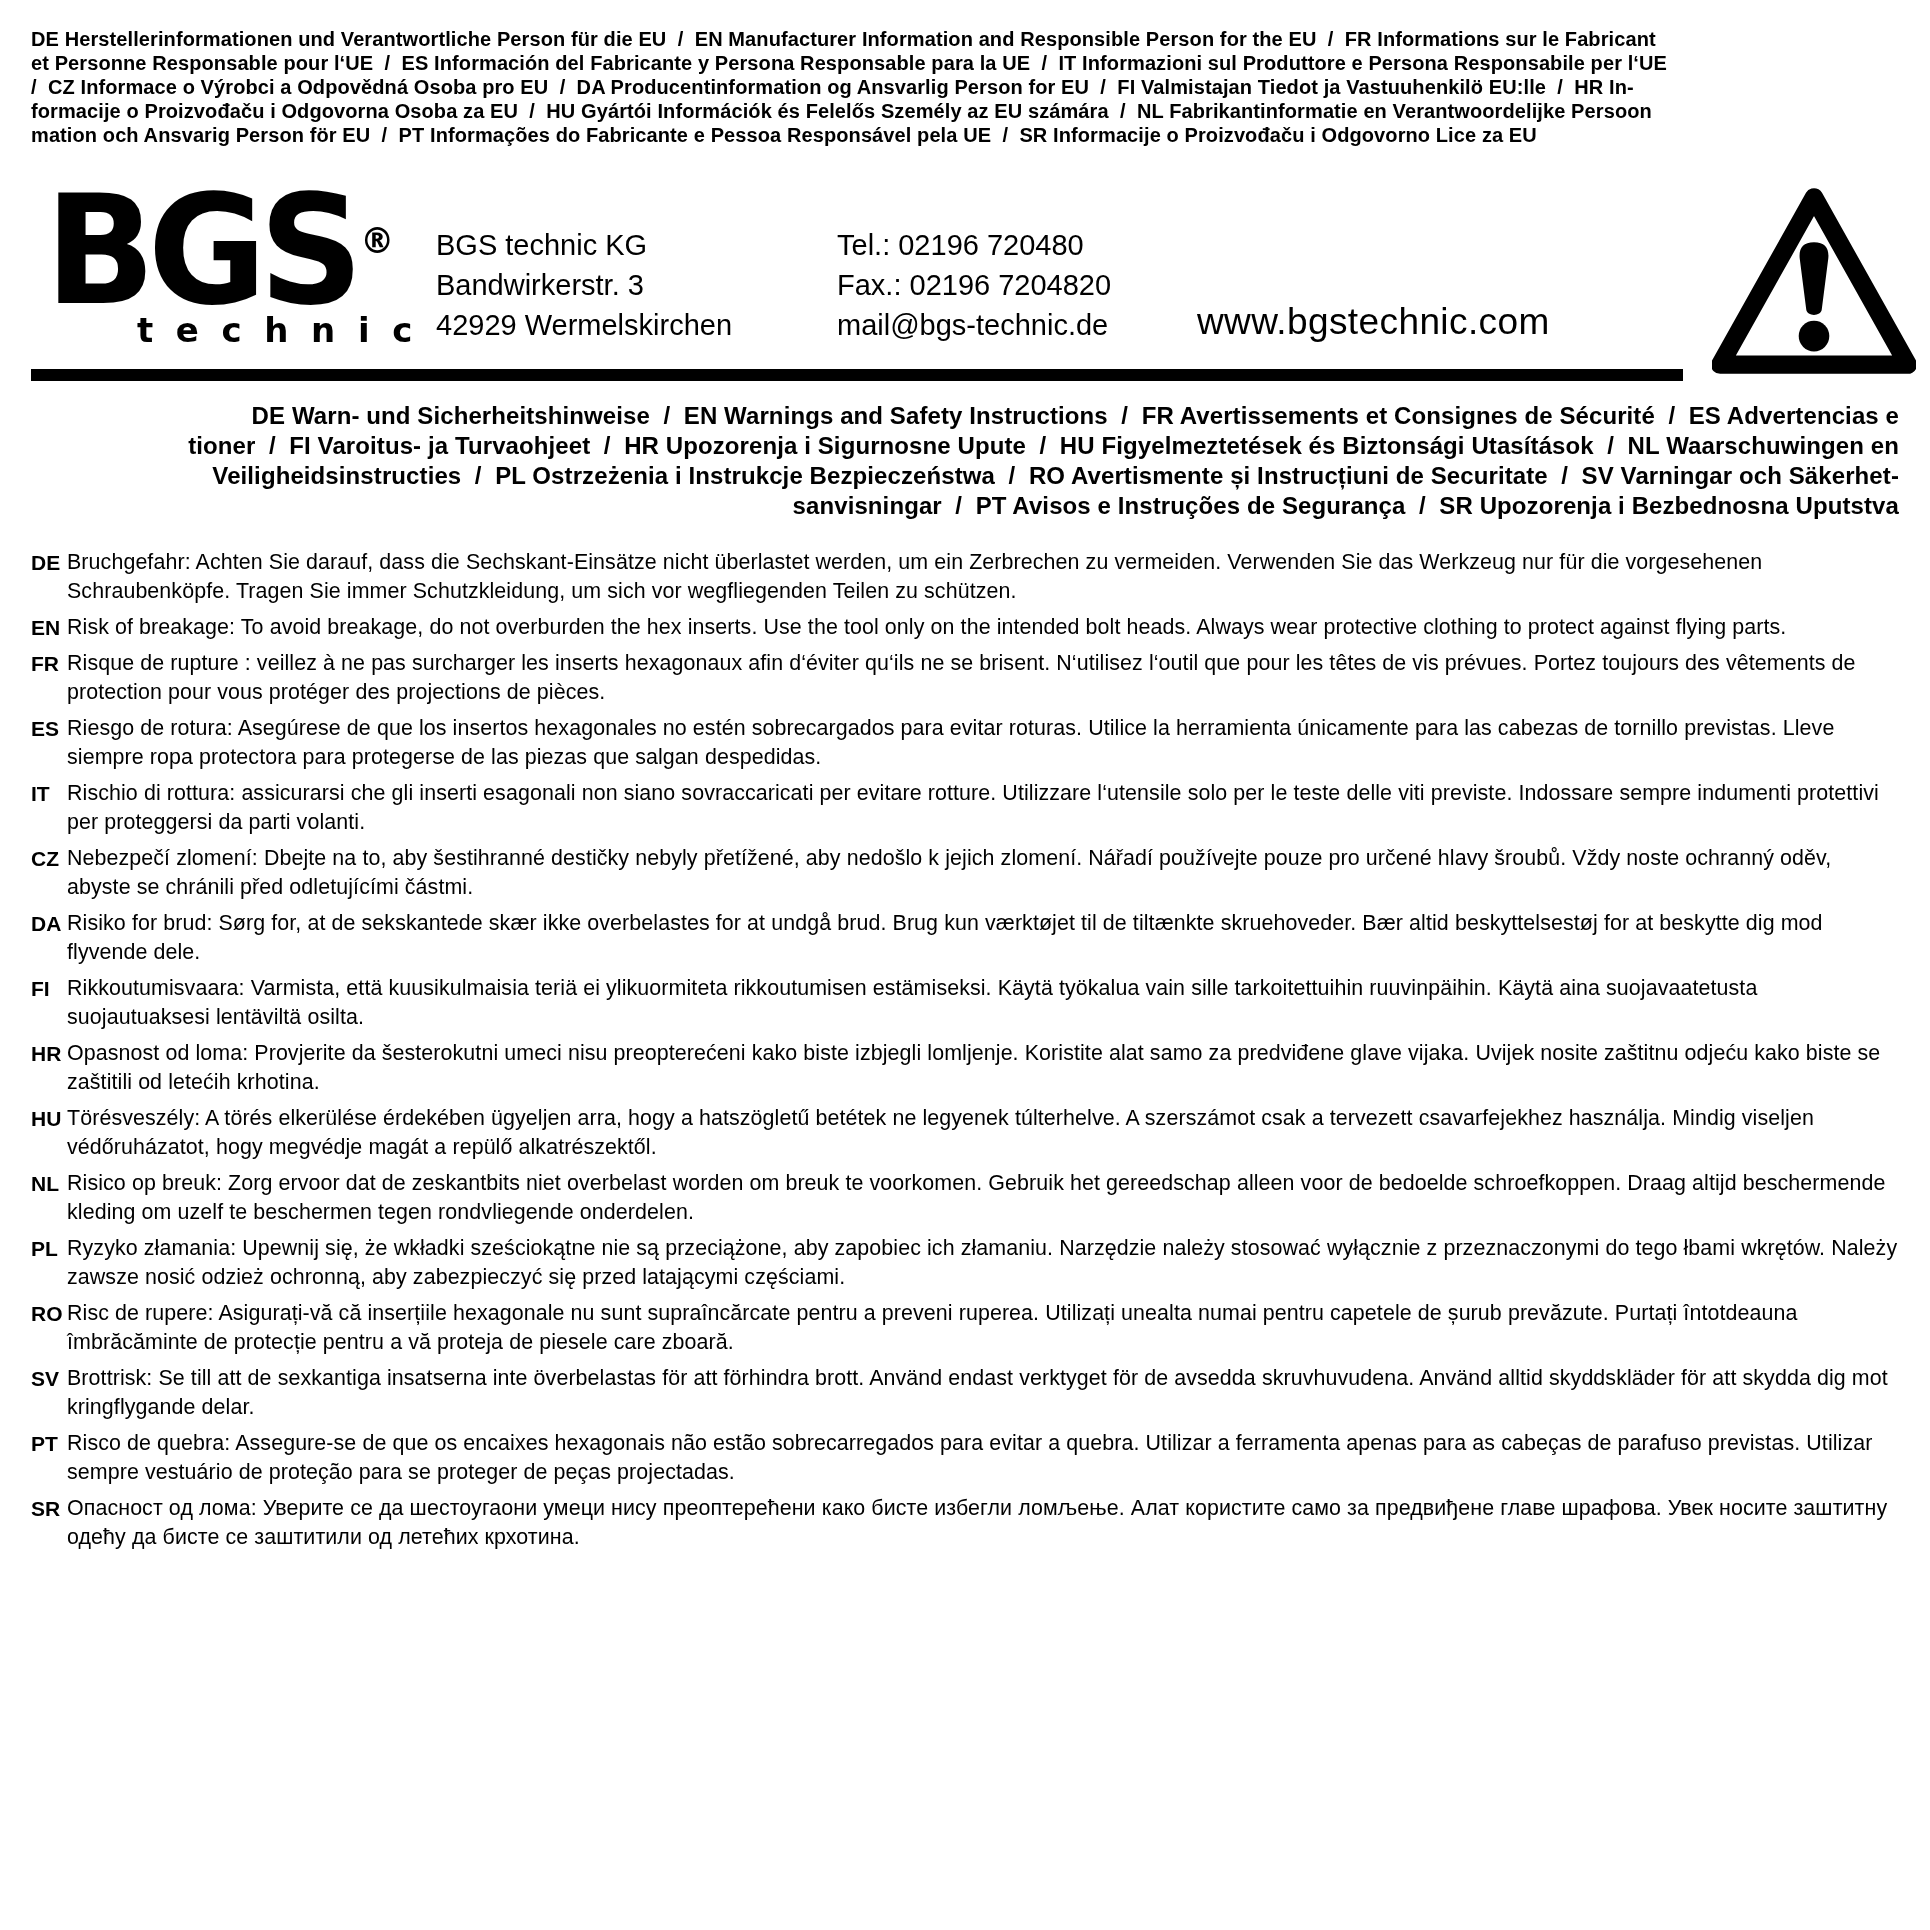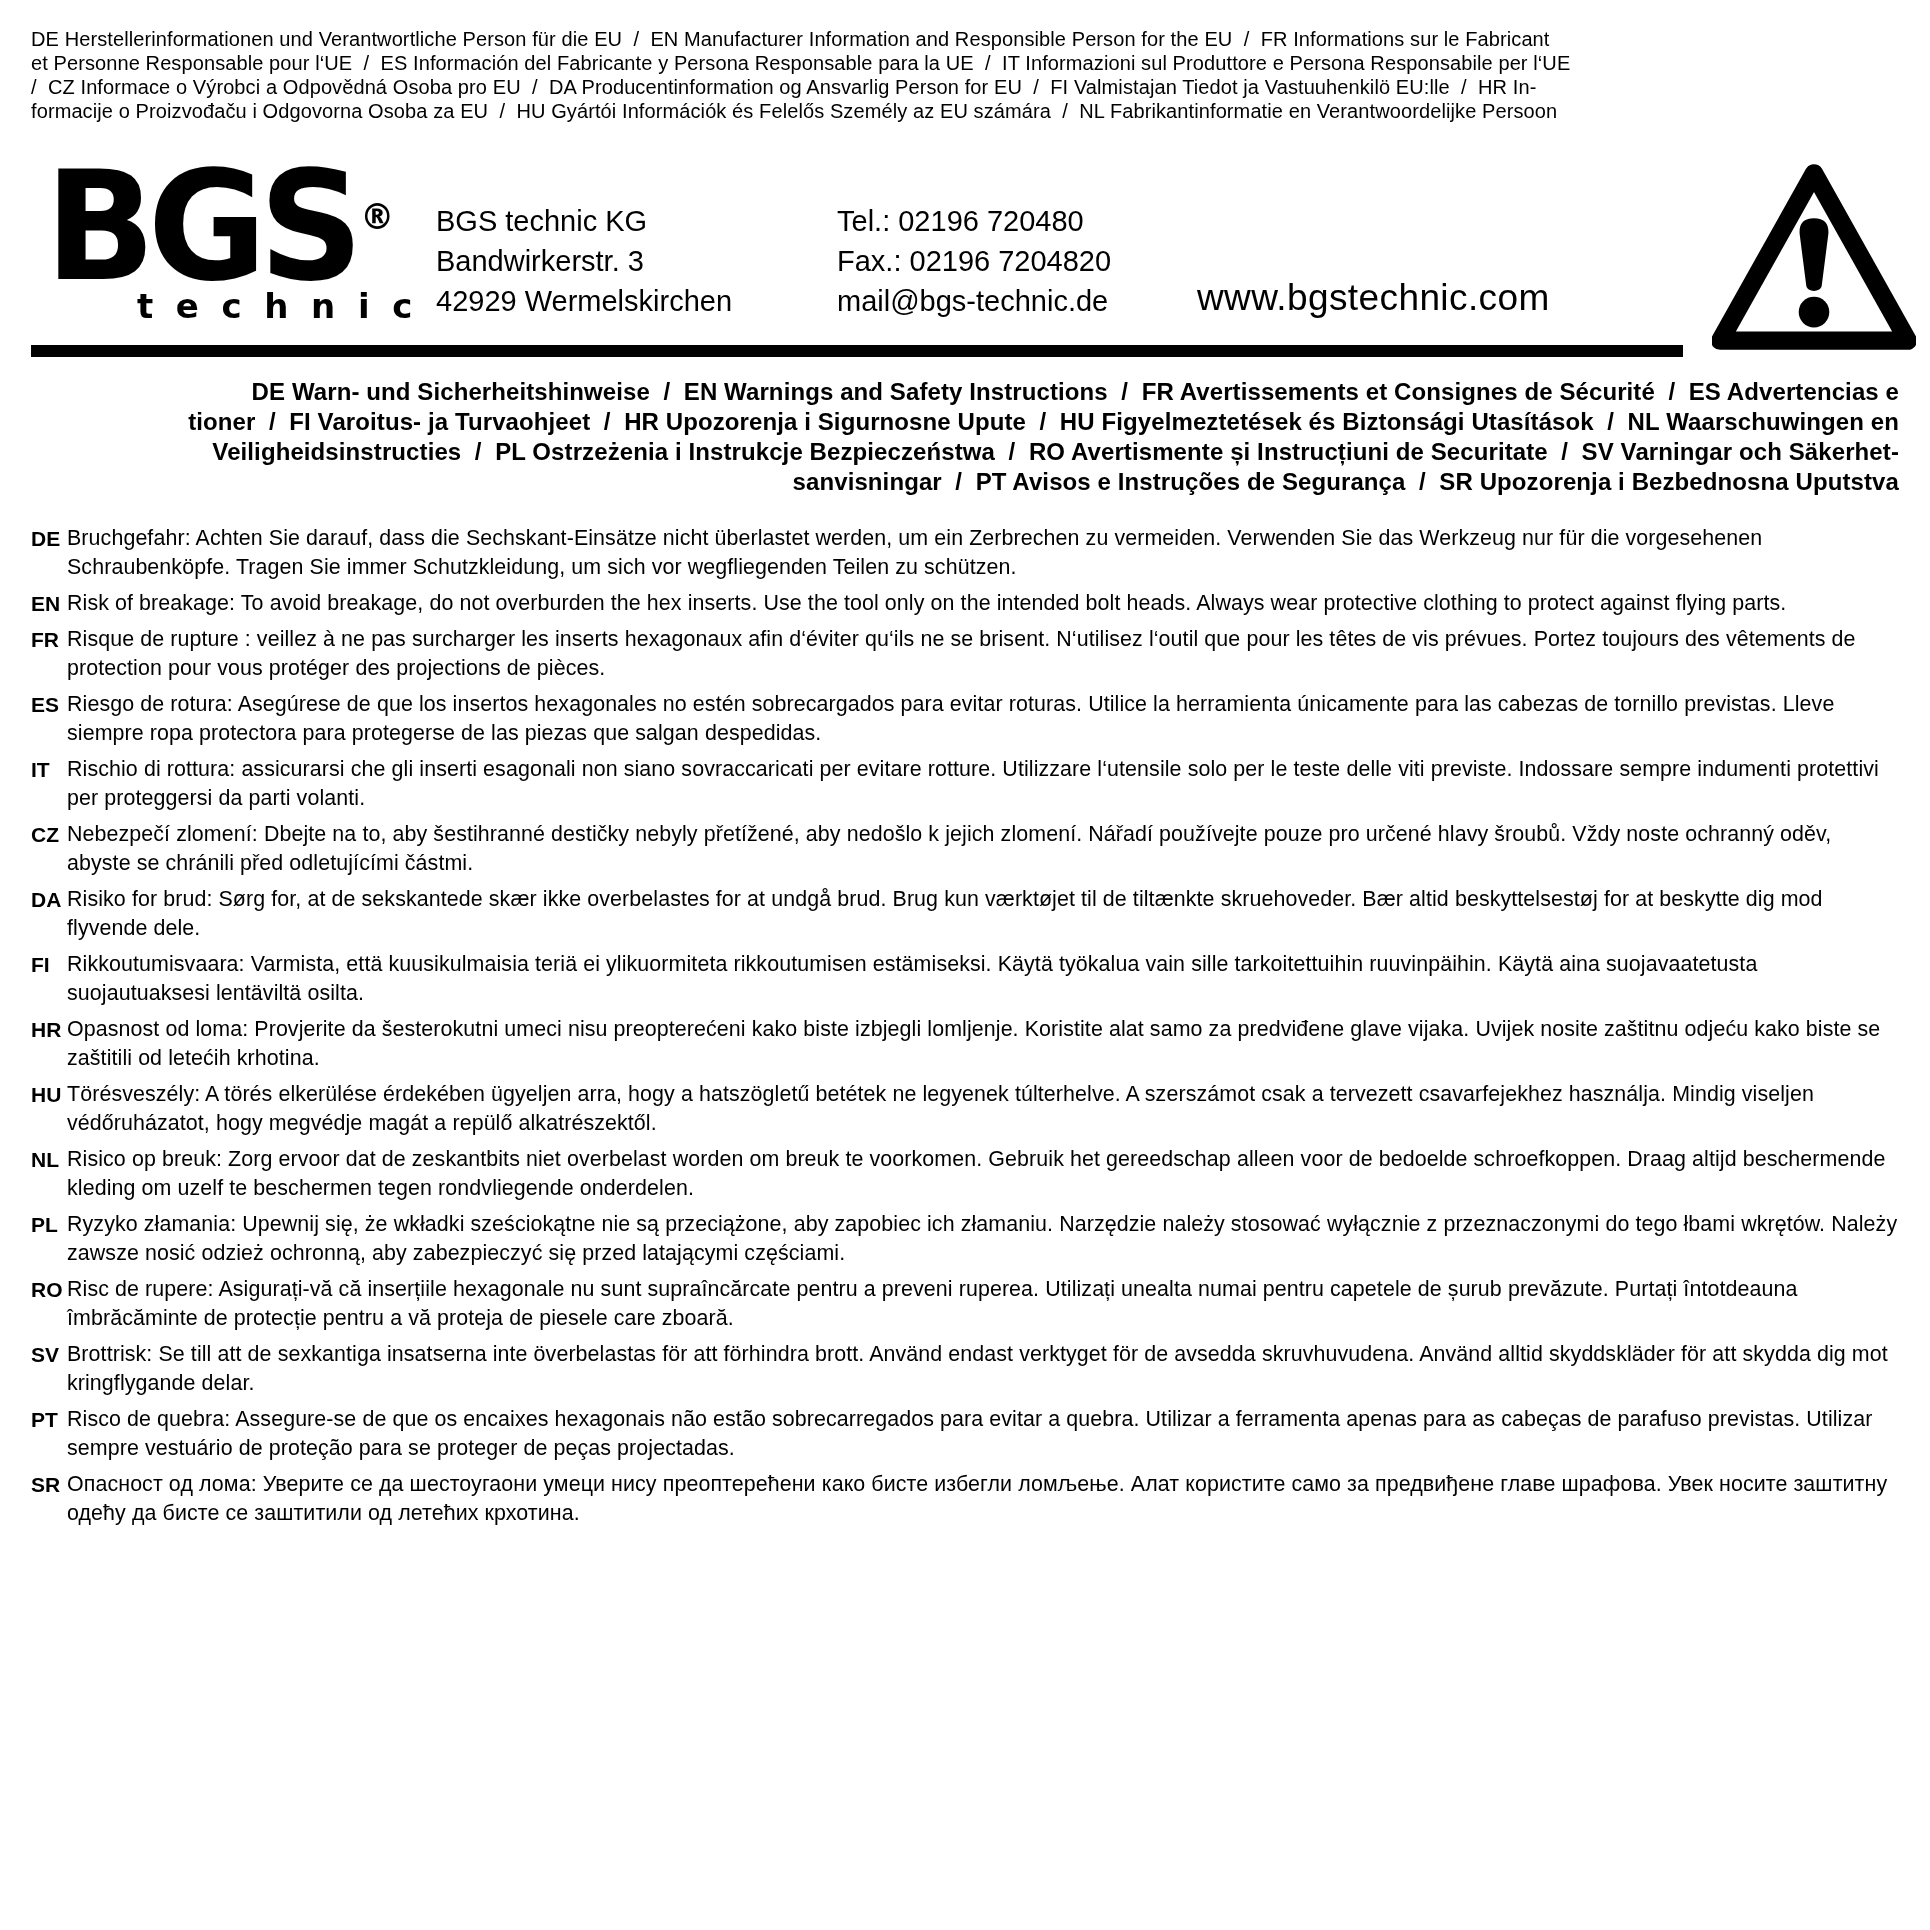--- a/index.html
+++ b/index.html
@@ -8,21 +8,21 @@
     width:1930px;height:1930px;
     background:#ffffff;color:#000000;
     font-family:"Liberation Sans",sans-serif;
     box-sizing:border-box;
     padding:0 31px;
     overflow:hidden;
   }
   
   .header1{padding-top:26.5px;}
   .header1 .hline{
-    font-size:20px;font-weight:normal;line-height:24px;
+    font-size:20px;font-weight:bold;line-height:24px;
     white-space:pre;letter-spacing:0.1px;
   }
   
   .brand{position:relative;height:222px;}
   .logo{position:absolute;left:14px;top:40px;line-height:1;}
   .logo-letters{
     font-family:"DejaVu Sans",sans-serif;
     font-weight:bold;font-size:145px;letter-spacing:-7.8px;line-height:0.86;
     transform:scaleY(1.04);transform-origin:top left;
   }
@@ -56,20 +56,21 @@
 </head>
 <body>
 
 <div class="page">
 
   <div class="header1">
     <div class="hline">DE Herstellerinformationen und Verantwortliche Person für die EU  /  EN Manufacturer Information and Responsible Person for the EU  /  FR Informations sur le Fabricant</div>
     <div class="hline">et Personne Responsable pour l‘UE  /  ES Información del Fabricante y Persona Responsable para la UE  /  IT Informazioni sul Produttore e Persona Responsabile per l‘UE</div>
     <div class="hline">/  CZ Informace o Výrobci a Odpovědná Osoba pro EU  /  DA Producentinformation og Ansvarlig Person for EU  /  FI Valmistajan Tiedot ja Vastuuhenkilö EU:lle  /  HR In-</div>
     <div class="hline">formacije o Proizvođaču i Odgovorna Osoba za EU  /  HU Gyártói Információk és Felelős Személy az EU számára  /  NL Fabrikantinformatie en Verantwoordelijke Persoon</div>
+    <div class="hline">mation och Ansvarig Person för EU  /  PT Informações do Fabricante e Pessoa Responsável pela UE  /  SR Informacije o Proizvođaču i Odgovorno Lice za EU</div>
   </div>
 
   <div class="brand">
     <div class="logo">
       <div class="logo-letters"><span>BGS</span><span class="logo-reg">®</span></div>
       <div class="logo-sub">technic</div>
     </div>
     <div class="addr">
       <div>BGS technic KG</div>
       <div>Bandwirkerstr. 3</div>

